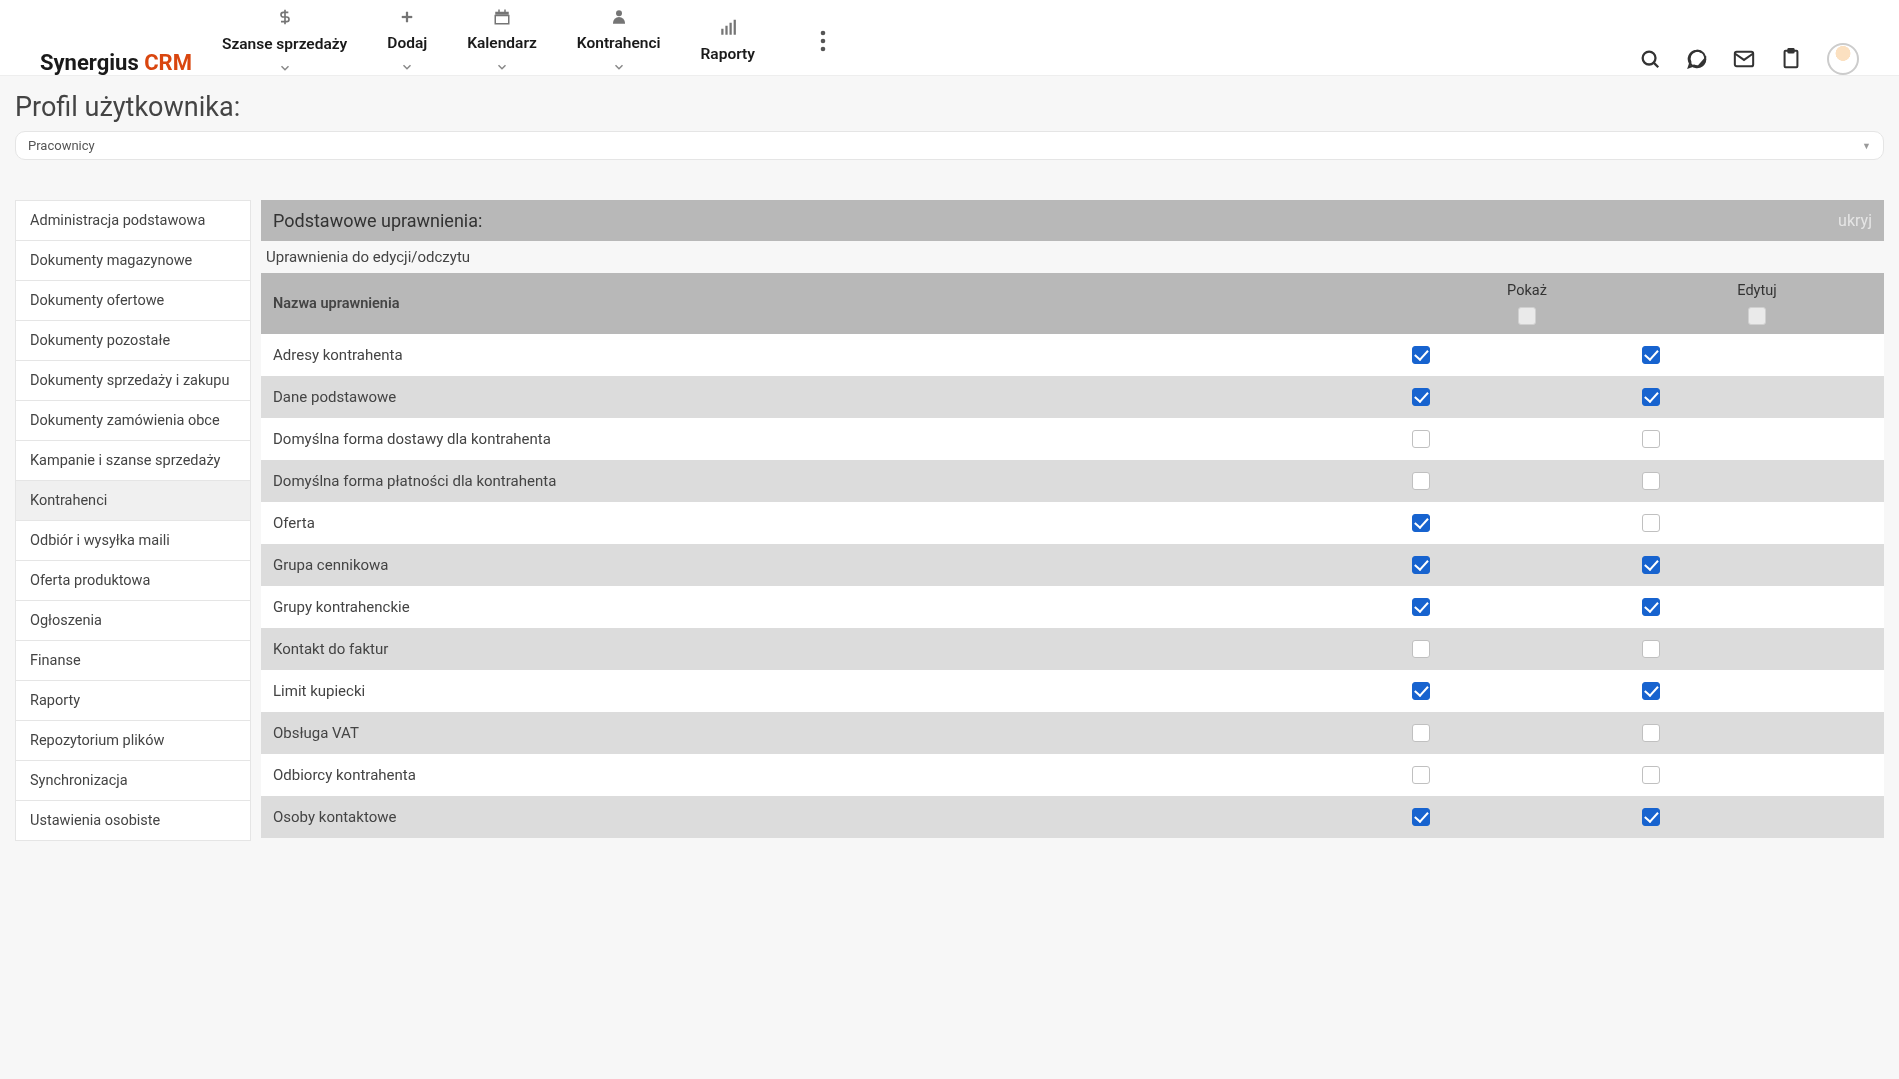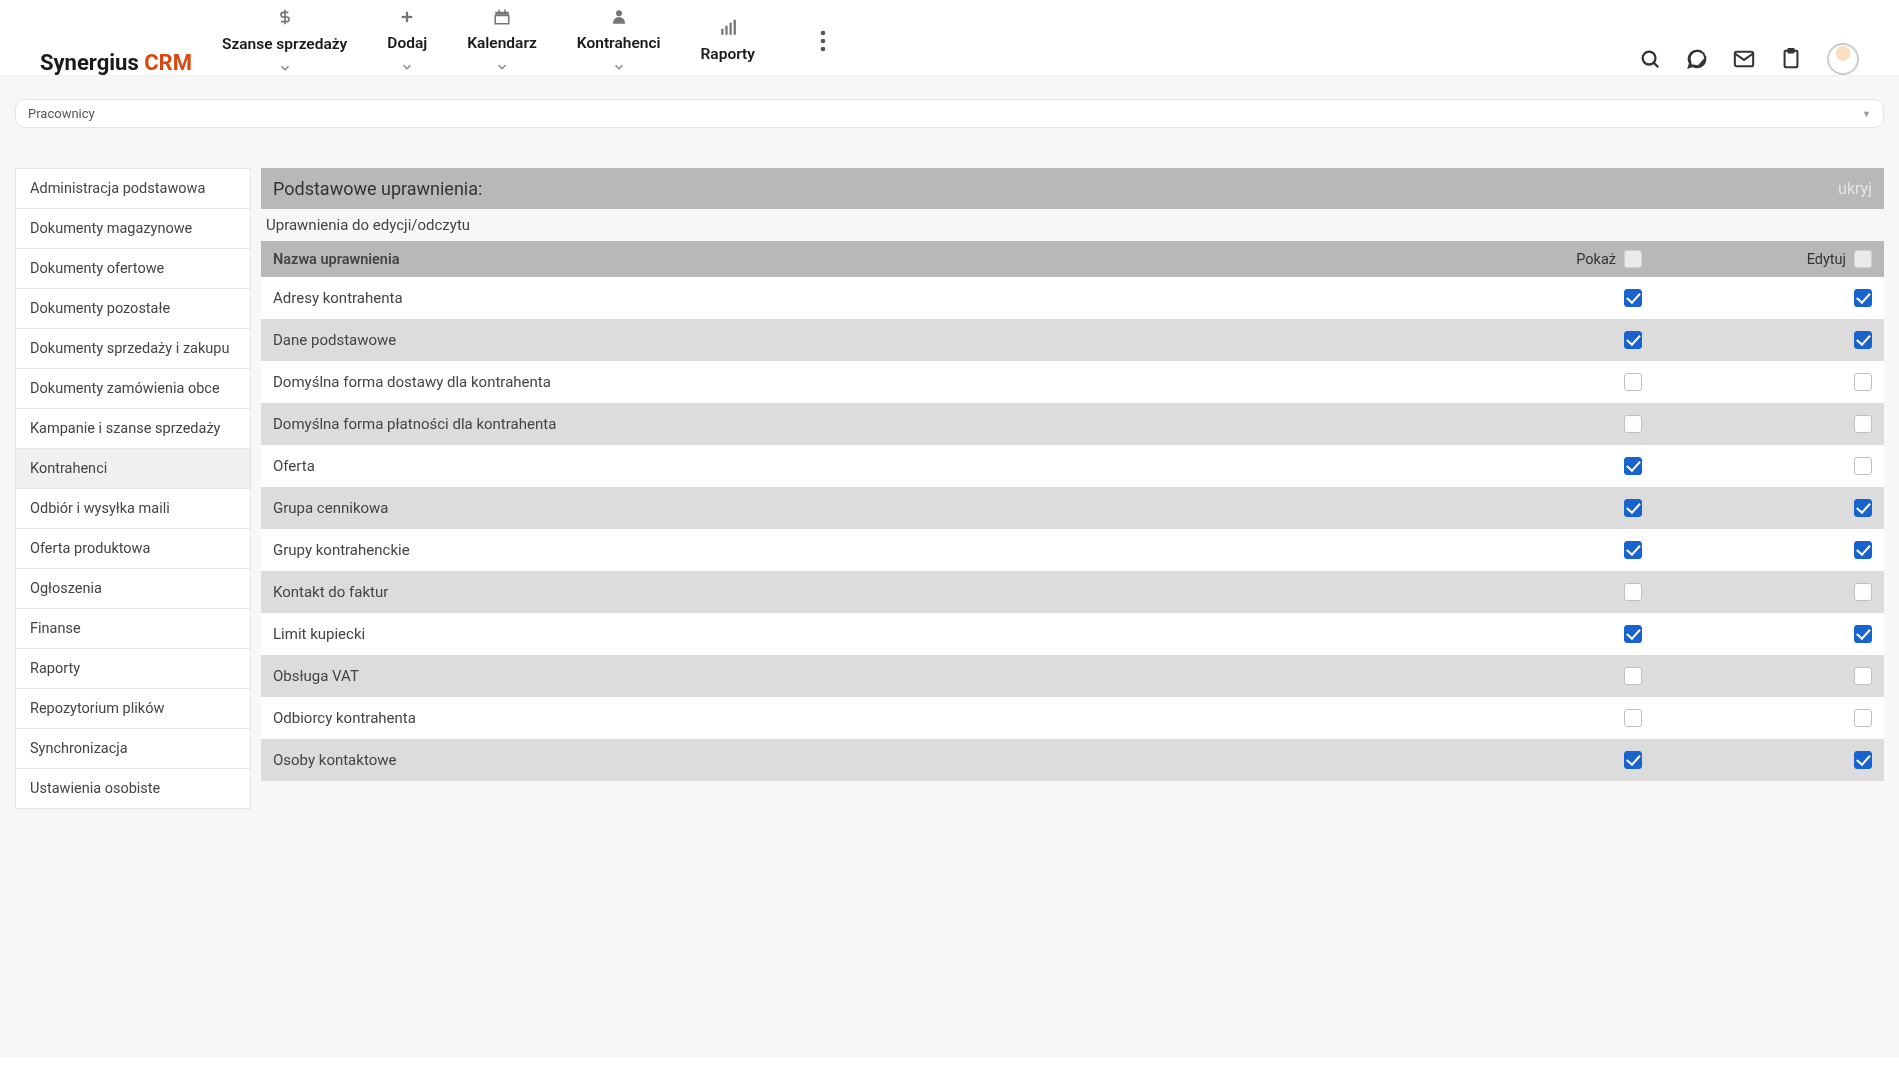--- a/index.html
+++ b/index.html
@@ -35,22 +35,22 @@
 
 .content { flex: 1; }
 .section-head { background: #b8b8b8; color: #333; padding: 10px 12px; display: flex; justify-content: space-between; align-items: center; }
 .section-title { font-size: 18px; color: #333; }
 .section-hide { color: #e5e5e5; font-size: 16px; cursor: pointer; }
 .subhead { padding: 7px 5px; font-size: 15px; color: #444; }
 
 .thead { background: #b8b8b8; display: flex; align-items: center; padding: 9px 12px; font-size: 14.5px; }
 .thead .col-name { flex: 1; color: #444; font-weight: 600; }
 .thead .col-chk { display: flex; align-items: center; gap: 8px; color: #333; }
-.col-chk.show { width: 230px; justify-content: flex-end; }
-.col-chk.edit { width: 230px; justify-content: flex-end; }
+.col-chk.show { width: 230px; justify-content: flex-end; flex-direction: column; }
+.col-chk.edit { width: 230px; justify-content: flex-end; flex-direction: column; }
 
 .trow { display: flex; align-items: center; padding: 12px 12px; font-size: 15px; color: #444; }
 .trow:nth-child(odd) { background: #fff; }
 .trow:nth-child(even) { background: #dcdcdc; }
 .trow .col-name { flex: 1; }
 .trow .col-chk { display: flex; justify-content: flex-end; }
 .trow .col-chk.show { width: 230px; }
 .trow .col-chk.edit { width: 230px; }
 
 .chk { width: 18px; height: 18px; border-radius: 3px; border: 1px solid #c0c0c0; background: #fff; display: inline-flex; align-items: center; justify-content: center; cursor: pointer; flex-shrink: 0; }
@@ -168,20 +168,21 @@
       <svg width="22" height="22" viewBox="0 0 24 24" fill="none" stroke="currentColor" stroke-width="2.2">
           <rect x="5" y="3" width="14" height="18" rx="1"></rect>
           <rect x="9" y="1" width="6" height="4" rx="1" fill="currentColor"></rect>
         </svg>
     </span>
     <div class="avatar"></div>
   </div>
 </div>
 
 <div class="page-head">
+  <div class="page-title">Profil użytkownika:</div>
   <div class="select-wrap">
     <span class="select-val">Pracownicy</span>
     <span class="select-caret">▼</span>
   </div>
 </div>
 
 <div class="main">
   <div class="sidebar" id="sidebar">
       <div class="side-item">Administracja podstawowa</div>
       <div class="side-item">Dokumenty magazynowe</div>

